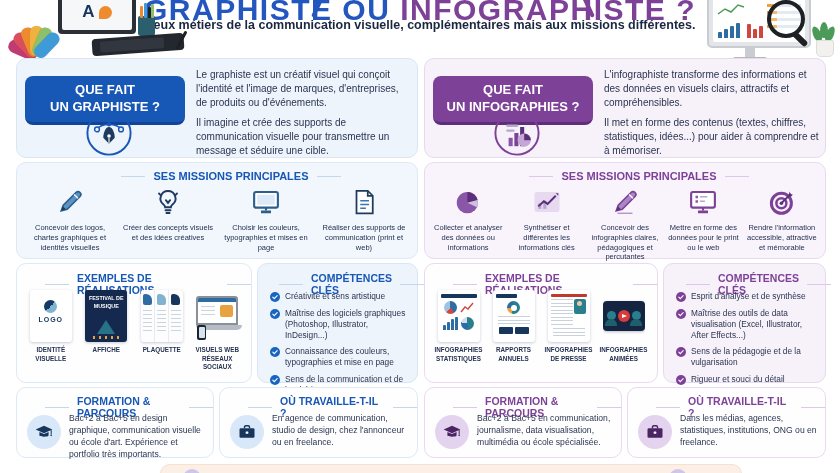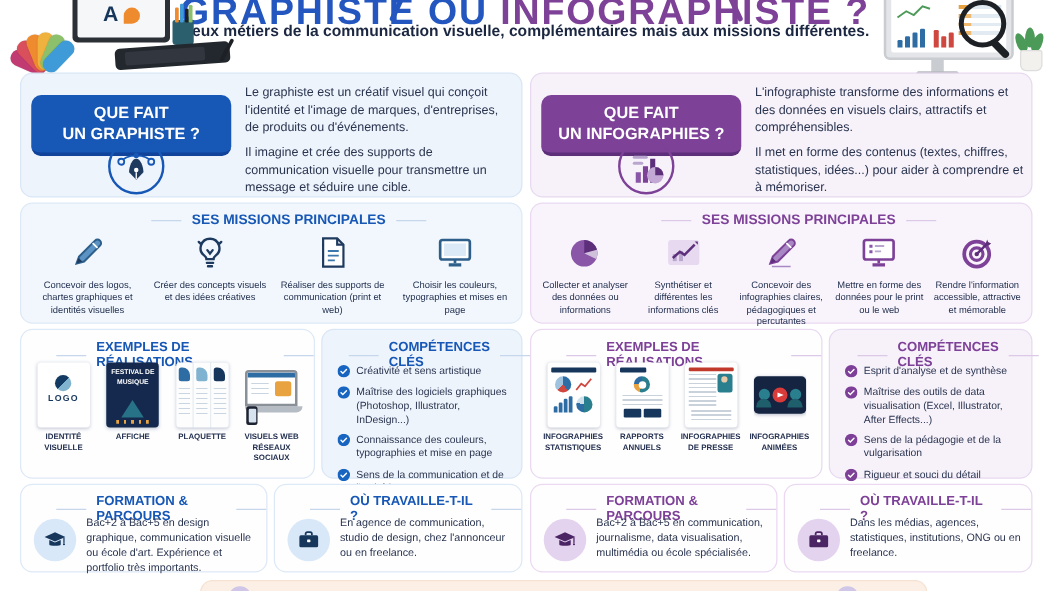--- a/index.html
+++ b/index.html
@@ -273,34 +273,34 @@
               <path d="M12 3.2a6 6 0 0 0-3.6 10.8c.8.6 1.3 1.4 1.3 2.2h4.6c0-.8.5-1.6 1.3-2.2A6 6 0 0 0 12 3.2z"></path>
               <path d="M10 18.6h4M10.7 20.8h2.6"></path>
               <path d="M10.3 10.5l1.7 2.2 1.7-2.2"></path>
               <path d="M4.8 5.2l1.1 1.1M19.2 5.2l-1.1 1.1"></path>
             </g>
           </svg>
         <div class="m-label">Créer des concepts visuels et des idées créatives</div>
       </div>
       <div class="m-item">
         <svg viewBox="0 0 24 24">
-            <path d="M6 3h9l4 4v14H6z" fill="#fff" stroke="#1e3a5f" stroke-width="1.4"></path>
-            <path d="M15 3v4h4" fill="none" stroke="#1e3a5f" stroke-width="1.4"></path>
-            <path d="M9 11h7M9 14h7M9 17h4.5" stroke="#3a77ad" stroke-width="1.2"></path>
-          </svg>
-        <div class="m-label">Réaliser des supports de communication (print et web)</div>
-      </div>
-      <div class="m-item">
-        <svg viewBox="0 0 24 24">
             <rect x="2.5" y="4" width="19" height="12.5" rx="1.5" fill="#fff" stroke="#2e5f8a" stroke-width="1.7"></rect>
             <rect x="5" y="6.2" width="14" height="8" fill="#dce9f6"></rect>
             <path d="M12 16.5v2.3" stroke="#2e5f8a" stroke-width="1.7"></path>
             <path d="M8 21h8v-2.2H8z" fill="#2e5f8a"></path>
           </svg>
         <div class="m-label">Choisir les couleurs, typographies et mises en page</div>
+      </div>
+      <div class="m-item">
+        <svg viewBox="0 0 24 24">
+            <path d="M6 3h9l4 4v14H6z" fill="#fff" stroke="#1e3a5f" stroke-width="1.4"></path>
+            <path d="M15 3v4h4" fill="none" stroke="#1e3a5f" stroke-width="1.4"></path>
+            <path d="M9 11h7M9 14h7M9 17h4.5" stroke="#3a77ad" stroke-width="1.2"></path>
+          </svg>
+        <div class="m-label">Réaliser des supports de communication (print et web)</div>
       </div>
     </div>
   </div>
 
   <div class="card bg-purple2" style="left:424px;top:162px;width:402px;height:97px;">
     <div class="sec-title purple" style="top:7px;font-size:11px;">SES MISSIONS PRINCIPALES</div>
     <div class="missions-row">
       <div class="m-item">
         <svg viewBox="0 0 24 24">
             <circle cx="11.5" cy="12.5" r="8.5" fill="#8a56a8"></circle>

